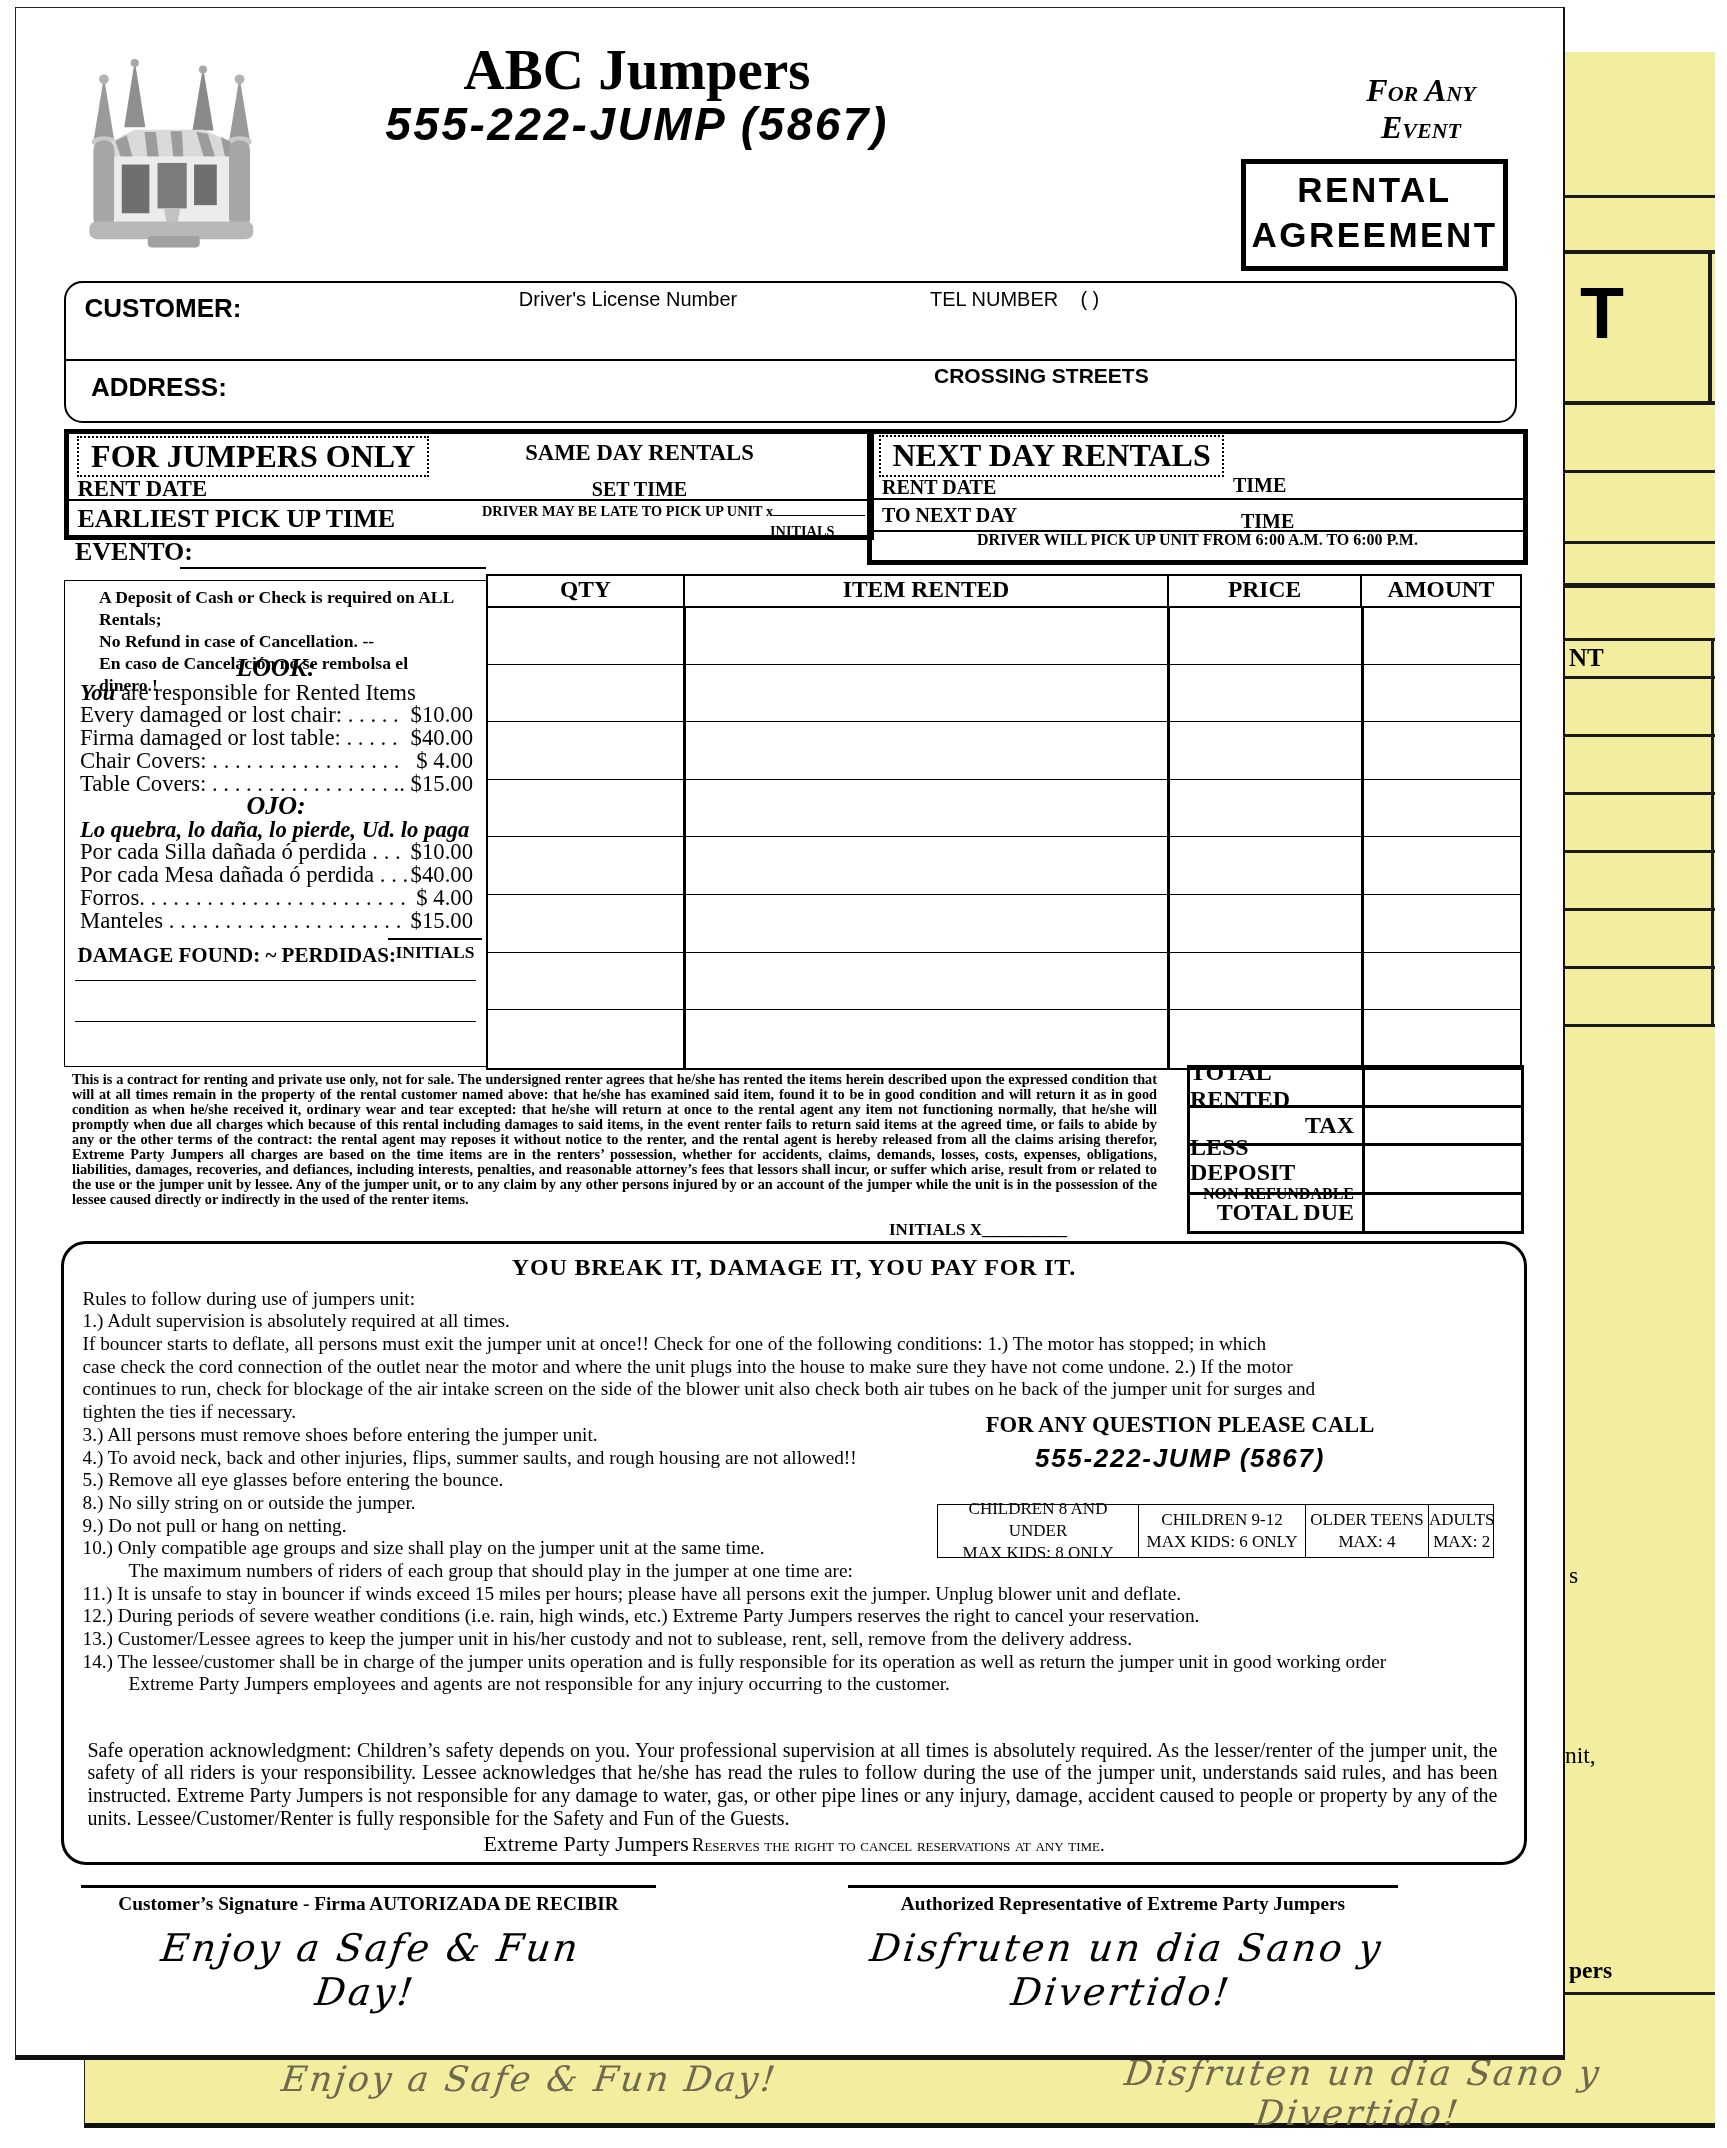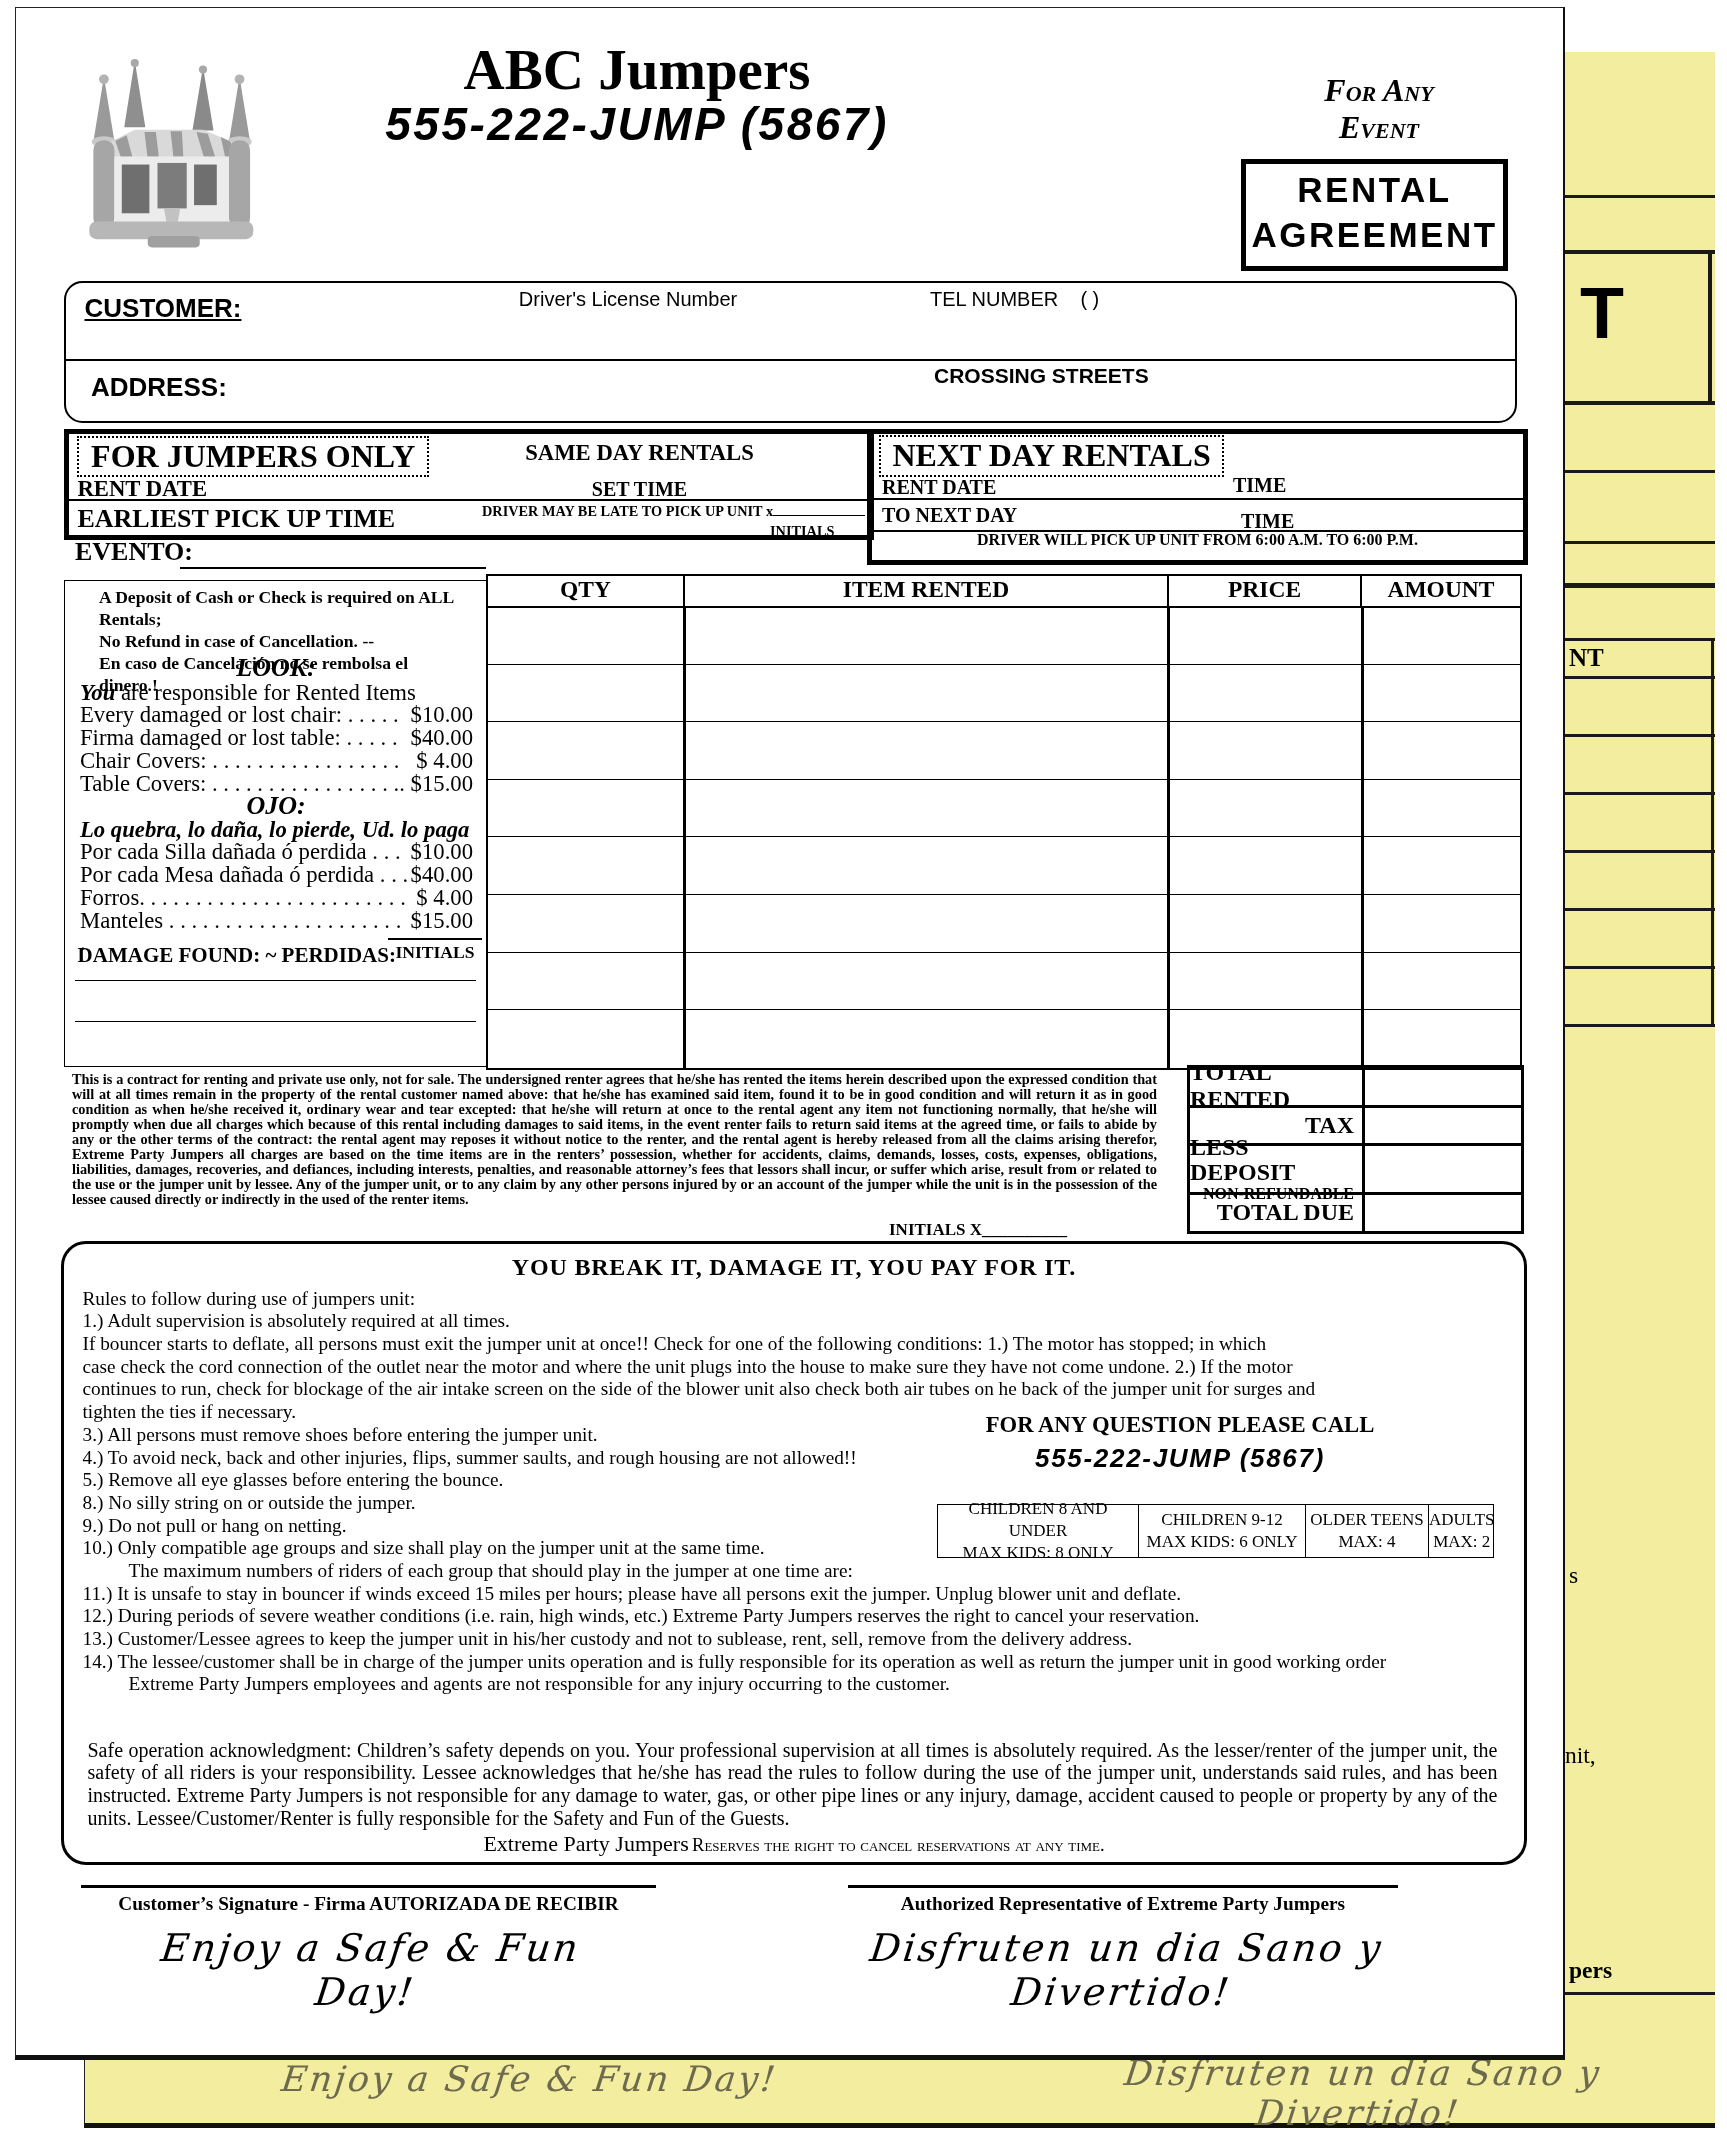--- a/index.html
+++ b/index.html
@@ -97,33 +97,33 @@
         <rect x="20" y="216" width="202" height="22" rx="9" fill="#b7b7b7"></rect>
         <rect x="92" y="234" width="64" height="14" rx="5" fill="#a0a0a0"></rect>
       </svg>
     </div>
 
     <div class="abs ctr" style="left:277px;top:32px;width:688px;">
       <div class="serif b" style="font-size:57px;line-height:59px;">ABC Jumpers</div>
       <div class="sans b i" style="font-size:46px;line-height:50px;letter-spacing:2.5px;">555-222-JUMP (5867)</div>
     </div>
 
-    <div class="abs ctr serif b i" style="left:1233px;top:64px;width:260px;font-size:32px;line-height:37px;font-variant:small-caps;font-family:Liberation Serif, serif;">
+    <div class="abs ctr serif b i" style="left:1275px;top:64px;width:260px;font-size:32px;line-height:37px;font-variant:small-caps;font-family:Liberation Serif, serif;">
       <div>For Any</div>
       <div>Event</div>
     </div>
 
     <div class="abs ctr sans b" style="left:1225px;top:151px;width:257px;height:99px;border:5px solid #000;font-size:35px;line-height:45px;letter-spacing:2.5px;padding-top:3.4px;">
       <div>RENTAL</div>
       <div>AGREEMENT</div>
     </div>
 
     <div class="abs" style="left:48px;top:273px;width:1449px;height:138px;border:2.5px solid #000;border-radius:18.5px;">
       <div class="hline" style="left:0;right:0;top:76px;height:2.5px;"></div>
-      <div class="abs sans b" style="left:18.5px;top:10px;font-size:26px;text-decoration:underline;">CUSTOMER:</div>
+      <div class="abs sans b" style="left:18.5px;top:10px;font-size:26px;">CUSTOMER:</div>
       <div class="abs sans ctr" style="left:436px;top:5px;width:252px;font-size:20px;">Driver's License Number</div>
       <div class="abs sans" style="left:864px;top:5px;font-size:20px;">
         <span>TEL NUMBER</span>&nbsp;&nbsp;&nbsp;&nbsp;<span>(                )</span>
       </div>
       <div class="abs sans b" style="left:25px;top:89px;font-size:26px;">ADDRESS:</div>
       <div class="abs sans b" style="left:868px;top:81px;font-size:21px;">CROSSING STREETS</div>
     </div>
 
     <div class="abs" style="left:48px;top:421px;width:803px;height:101px;border:5px solid #000;border-right:2.5px solid #000;">
       <div class="abs dotted-box" style="left:8.4px;top:2.5px;font-size:32px;line-height:34px;">FOR JUMPERS ONLY</div>

